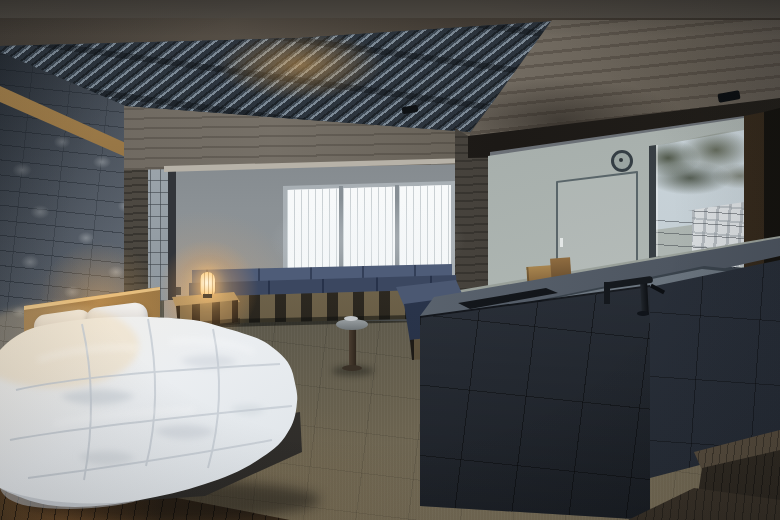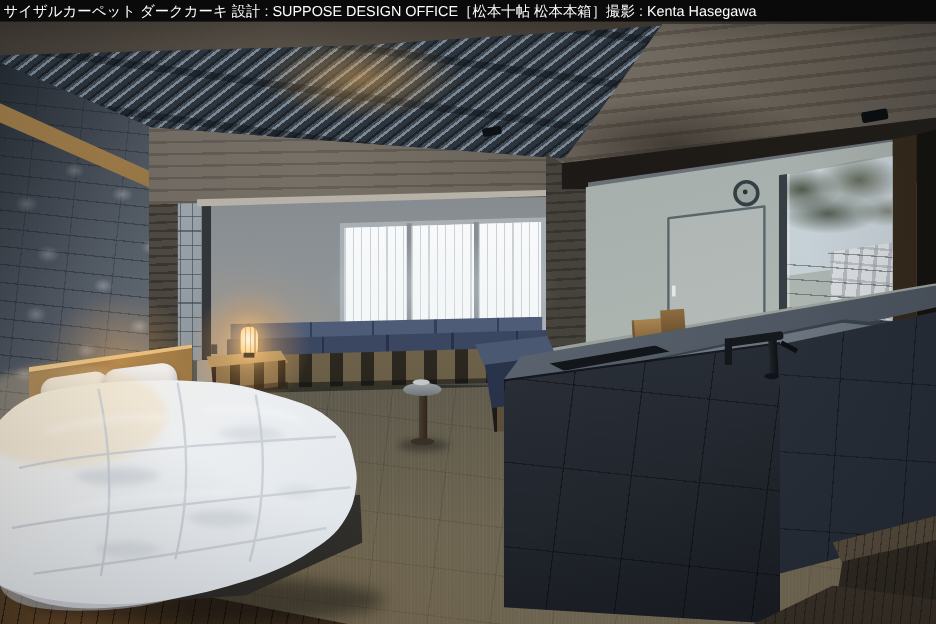--- a/index.html
+++ b/index.html
@@ -380,16 +380,13 @@
     </g>
     <g fill="none" stroke="#ffffff" stroke-width="2.5" opacity="0.6" filter="url(#sb)">
       <path d="M44,62 C74,52 114,48 144,50"></path>
       <path d="M176,44 C204,40 238,44 260,54"></path>
       <path d="M60,126 C100,118 150,114 200,112"></path>
     </g>
     <path d="M6,190 C44,206 101,209 146,202 C120,210 70,214 34,208 C18,205 8,198 6,190 Z" fill="#b9bec4" opacity="0.6"></path>
   </svg>
 
   <div id="vignette" class="L"></div>
-  <div class="caption">
-    <span>サイザルカーペット ダークカーキ 設計 : SUPPOSE DESIGN OFFICE［松本十帖 松本本箱］撮影 : Kenta Hasegawa</span>
-  </div>
 </div>
 
 </body></html>

